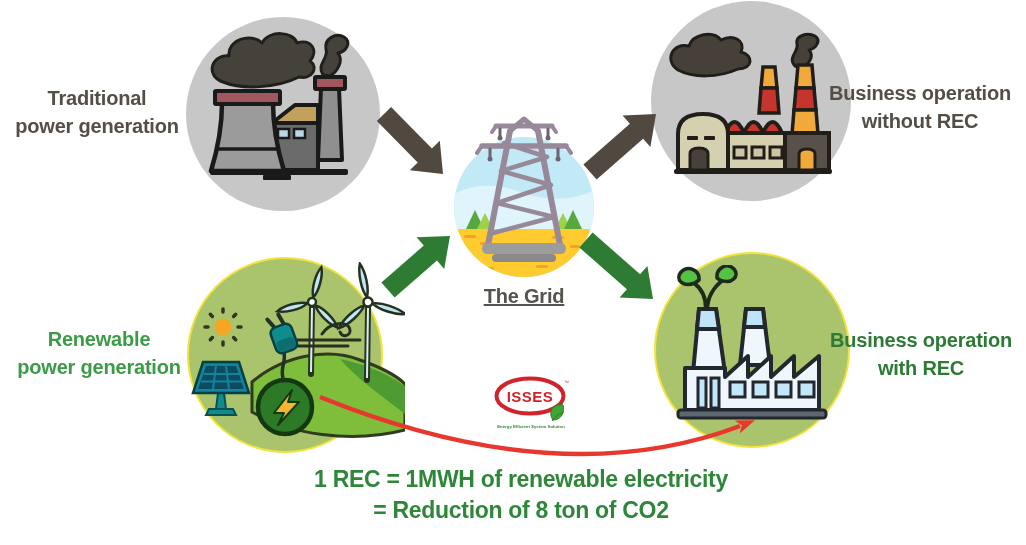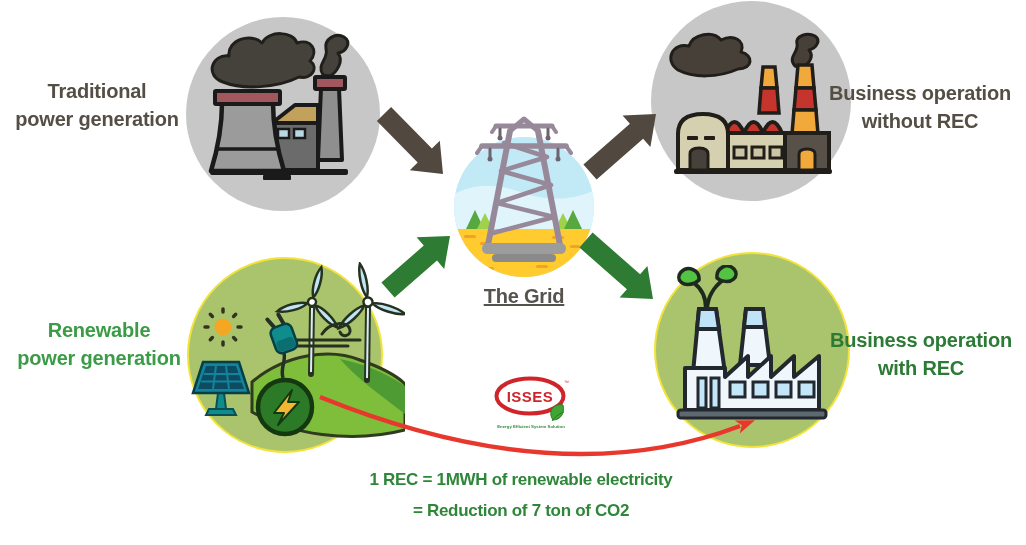--- a/index.html
+++ b/index.html
@@ -16,21 +16,21 @@
     position:absolute;font-weight:bold;font-size:20px;line-height:28px;
     text-align:center;letter-spacing:-0.2px;
   }
   .node-label span{display:block;}
   .label-gray{color:var(--gray-text,#544E45);}
   .label-green{color:var(--green-text,#3B9B47);}
   .label-dkgreen{color:var(--dark-green-text,#2C7A35);}
   .label-grid{color:var(--grid-text,#56524D);text-decoration:underline;}
   .equation{
     position:absolute;left:221px;top:464px;width:600px;text-align:center;
-    font-weight:bold;font-size:17px;line-height:31px;letter-spacing:-0.3px;
+    font-weight:bold;font-size:23px;line-height:31px;letter-spacing:-0.3px;
     color:var(--equation-green,#2E8638);
   }
   svg{display:block;}
 </style>
 </head>
 <body>
 
 <div class="canvas">
 
   <div class="circle gray" style="left:186px;top:17px;width:194px;height:194px;"></div>
@@ -230,38 +230,38 @@
 
   <svg class="abs" style="left:494px;top:376px;" width="76" height="54" viewBox="0 0 76 54">
     <ellipse cx="36" cy="20" rx="33.5" ry="17.5" fill="#FFFFFF" stroke="var(--logo-red,#D0242B)" stroke-width="4"></ellipse>
     <text x="36" y="25.5" text-anchor="middle" font-family="Liberation Sans, sans-serif" font-size="15" font-weight="bold" fill="var(--logo-red,#D0242B)" letter-spacing="0.5">ISSES</text>
     <text x="70" y="8" font-family="Liberation Sans, sans-serif" font-size="5" fill="var(--logo-red,#D0242B)">™</text>
     <path d="M59,44 C53,35 60,27 69,29 C71,38 66,44 59,44 Z" fill="var(--logo-leaf-green,#3FA535)" stroke="#2C7A24" stroke-width="1"></path>
     <path d="M58,45 C62,40 66,37 70,36" fill="none" stroke="#2C7A24" stroke-width="1"></path>
     <text x="37" y="51.5" text-anchor="middle" font-family="Liberation Sans, sans-serif" font-size="4.3" font-weight="bold" fill="var(--logo-tagline-green,#2F8A3B)">Energy Efficient System Solution</text>
   </svg>
 
-  <div class="node-label label-gray" style="left:7px;top:77px;width:180px;">
+  <div class="node-label label-gray" style="left:7px;top:84px;width:180px;">
     <span>Traditional</span>
     <span>power generation</span>
   </div>
-  <div class="node-label label-green" style="left:9px;top:316px;width:180px;">
+  <div class="node-label label-green" style="left:9px;top:325px;width:180px;">
     <span>Renewable</span>
     <span>power generation</span>
   </div>
   <div class="node-label label-gray" style="left:810px;top:79px;width:220px;">
     <span>Business operation</span>
     <span>without REC</span>
   </div>
   <div class="node-label label-dkgreen" style="left:811px;top:326px;width:220px;">
     <span>Business operation</span>
     <span>with REC</span>
   </div>
   <div class="node-label label-grid" style="left:444px;top:282px;width:160px;">
     <span>The Grid</span>
   </div>
 
   <div class="equation">
     <div>1 REC = 1MWH of renewable electricity</div>
-    <div>= Reduction of 7 ton of CO2</div>
+    <div>= Reduction of 8 ton of CO2</div>
   </div>
 
 </div>
 
 </body></html>

